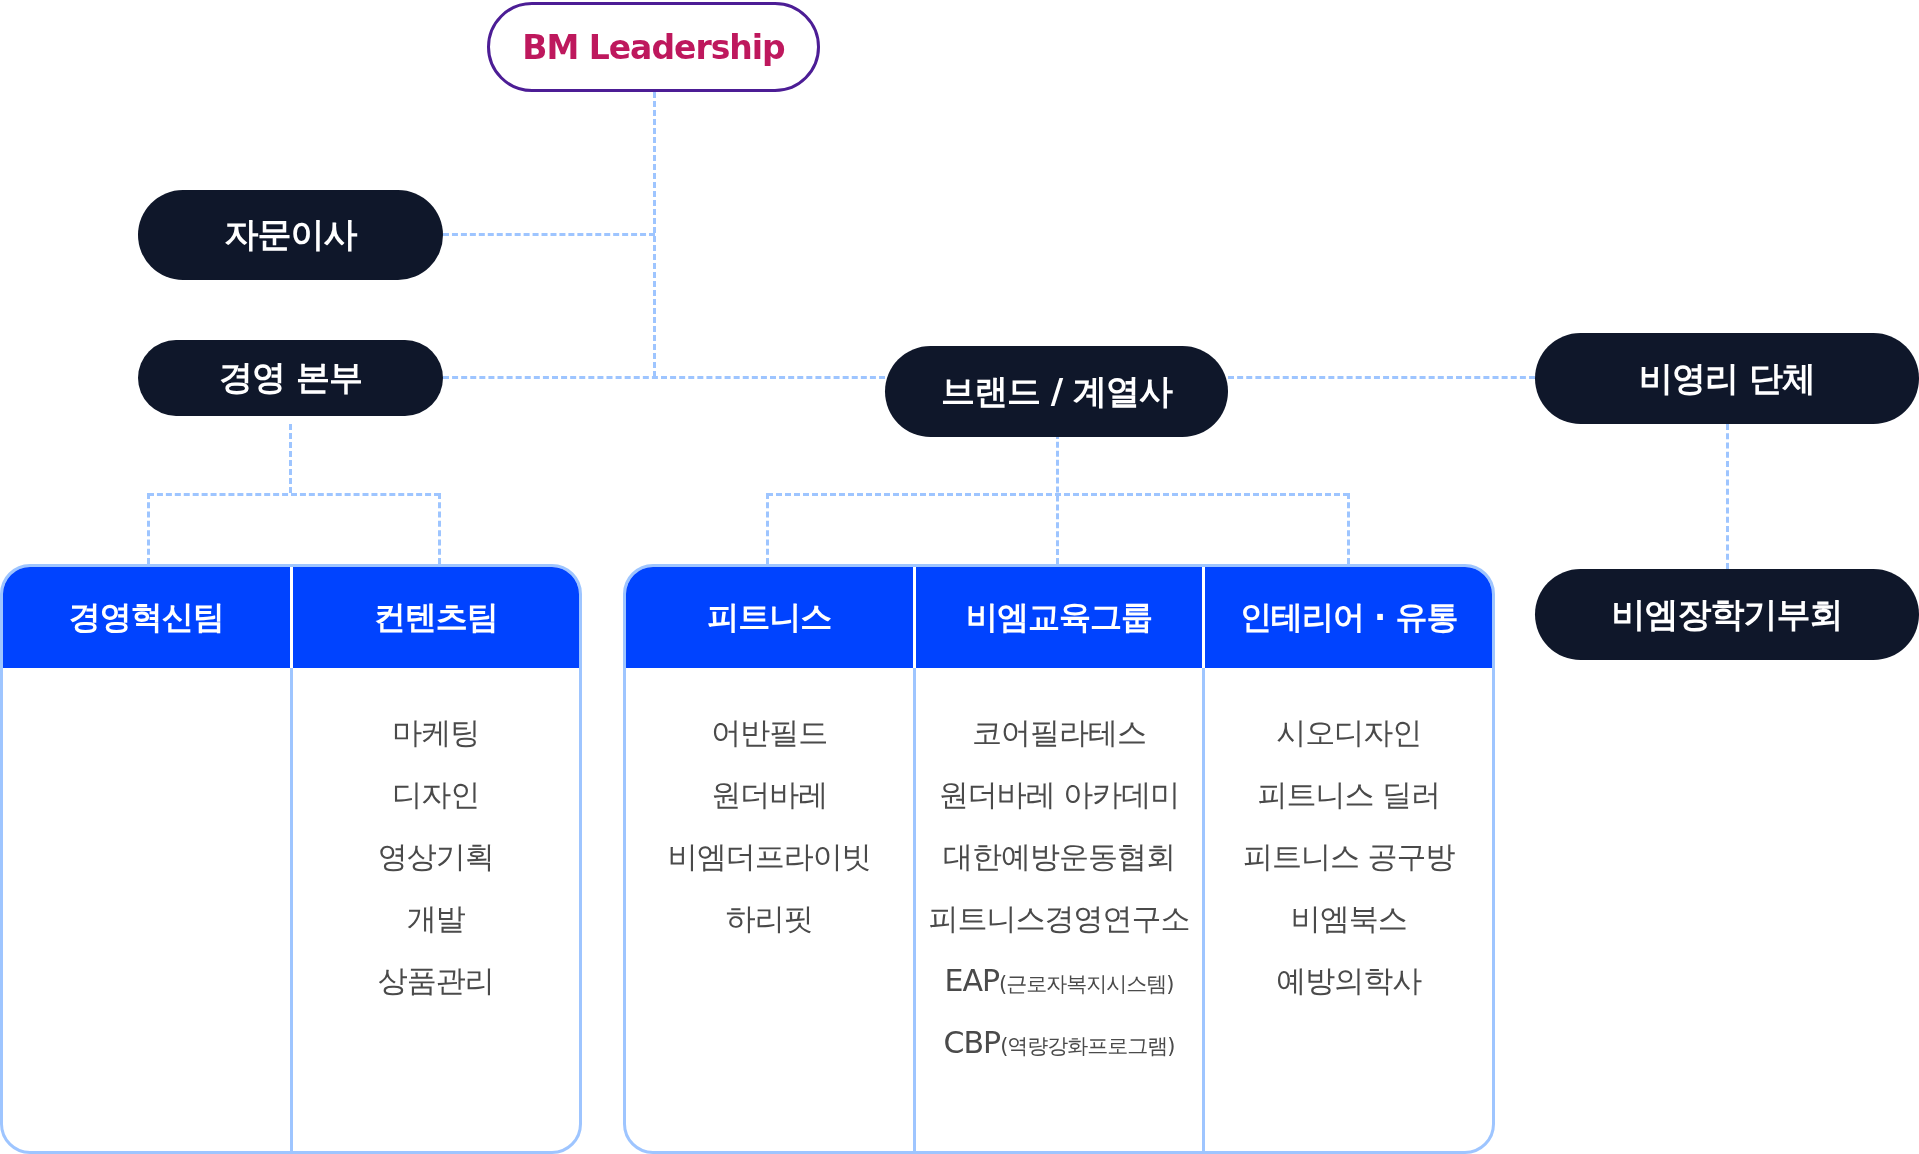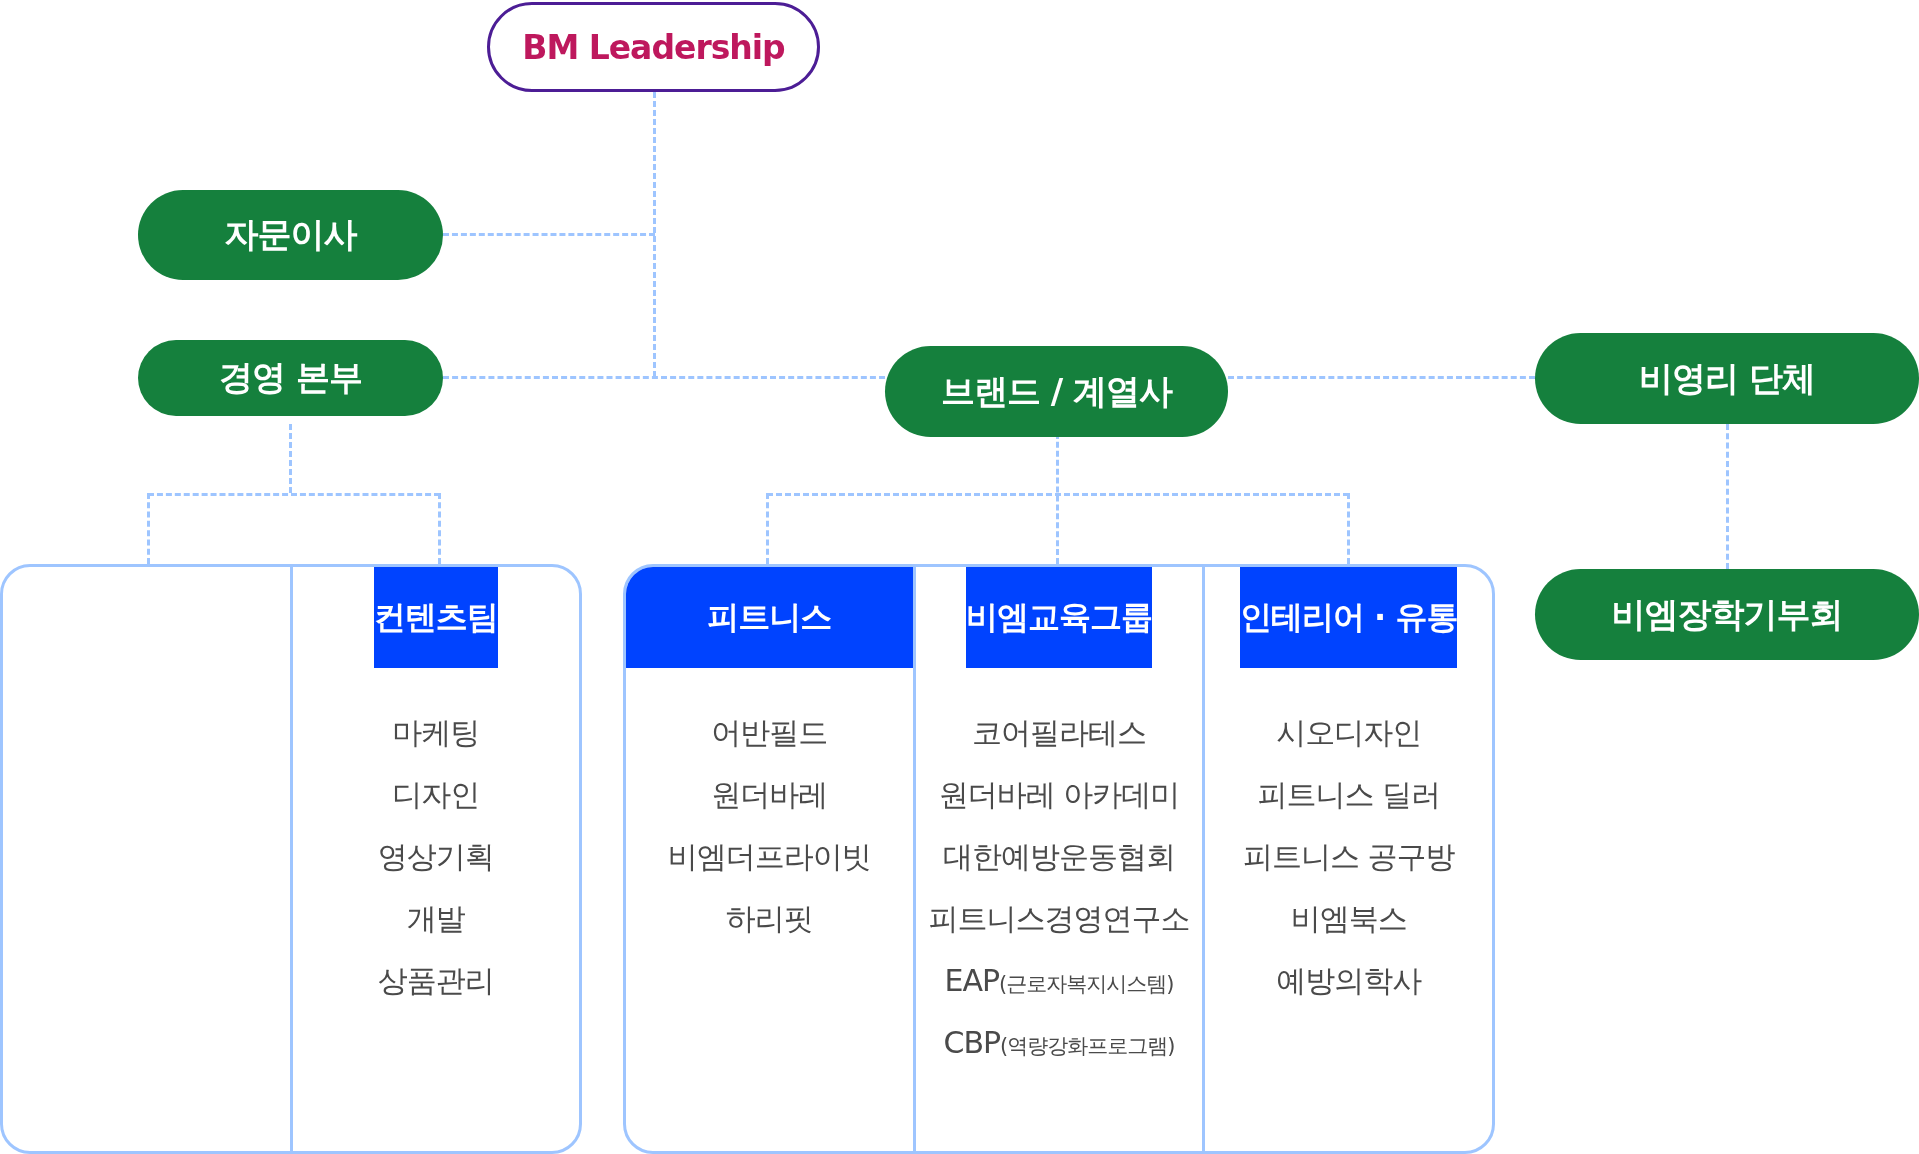--- a/index.html
+++ b/index.html
@@ -1,28 +1,28 @@
 <!DOCTYPE html>
 <html><head>
 <meta charset="utf-8">
 <style>
   html, body { margin: 0; padding: 0; background: #ffffff; }
   body { width: 1919px; height: 1154px; position: relative; overflow: hidden;
          font-family: "DejaVu Sans", "Liberation Sans", sans-serif; }
   .pill { position: absolute; box-sizing: border-box; border-radius: 46px;
           display: flex; align-items: center; justify-content: center;
           font-weight: bold; font-size: 34px; letter-spacing: -1px; }
-  .pill.blue { background: #15803d; color: #ffffff; }
+  .pill.blue { background: #0f172a; color: #ffffff; }
   .pill.outline { background: #ffffff; border: 3px solid #4c1d95; color: #be185d; font-size: 33px; }
   .dash-h { position: absolute; height: 0; border-top: 3px dashed #9EC5FF; }
   .dash-v { position: absolute; width: 0; border-left: 3px dashed #9EC5FF; }
   .group { position: absolute; box-sizing: border-box; border: 3px solid #9EC5FF;
            border-radius: 30px; overflow: hidden; display: flex; background: #fff; }
   .col { position: relative; flex: 1 1 0; display: flex; flex-direction: column; }
-  .col + .col { border-left: 3px solid #9EC5FF; align-items: center; }
+  .col + .col { border-left: 3px solid #9EC5FF; }
   .col-head { height: 101px; background: #0043FF; color: #ffffff; font-weight: bold;
               font-size: 32px; letter-spacing: -1px; display: flex; align-items: center; justify-content: center; }
   .col + .col .col-head { box-shadow: -3px 0 0 #ffffff; }
   .col-body { padding-top: 34px; display: flex; flex-direction: column; align-items: center; }
   .item { height: 62px; line-height: 62px; font-size: 30px; color: #4a4a4a; letter-spacing: -1px; white-space: nowrap; }
   .item .sub { font-size: 21px; letter-spacing: -1px; margin-top: 28px; }
 </style>
 </head>
 <body>
 
@@ -50,20 +50,21 @@
 <div class="pill blue" style="left:138px; top:340px; width:305px; height:76px;">경영 본부</div>
 
 <div class="pill blue" style="left:885px; top:333px; width:343px; height:91px;margin-top:13px;">브랜드 / 계열사</div>
 
 <div class="pill blue" style="left:1535px; top:333px; width:384px; height:91px;">비영리 단체</div>
 
 <div class="pill blue" style="left:1535px; top:569px; width:384px; height:91px;">비엠장학기부회</div>
 
 <div class="group" style="left:0px; top:564px; width:582px; height:590px;">
   <div class="col">
+    <div class="col-head">경영혁신팀</div>
   </div>
   <div class="col">
     <div class="col-head">컨텐츠팀</div>
     <div class="col-body">
       <div class="item">마케팅</div>
       <div class="item">디자인</div>
       <div class="item">영상기획</div>
       <div class="item">개발</div>
       <div class="item">상품관리</div>
     </div>

